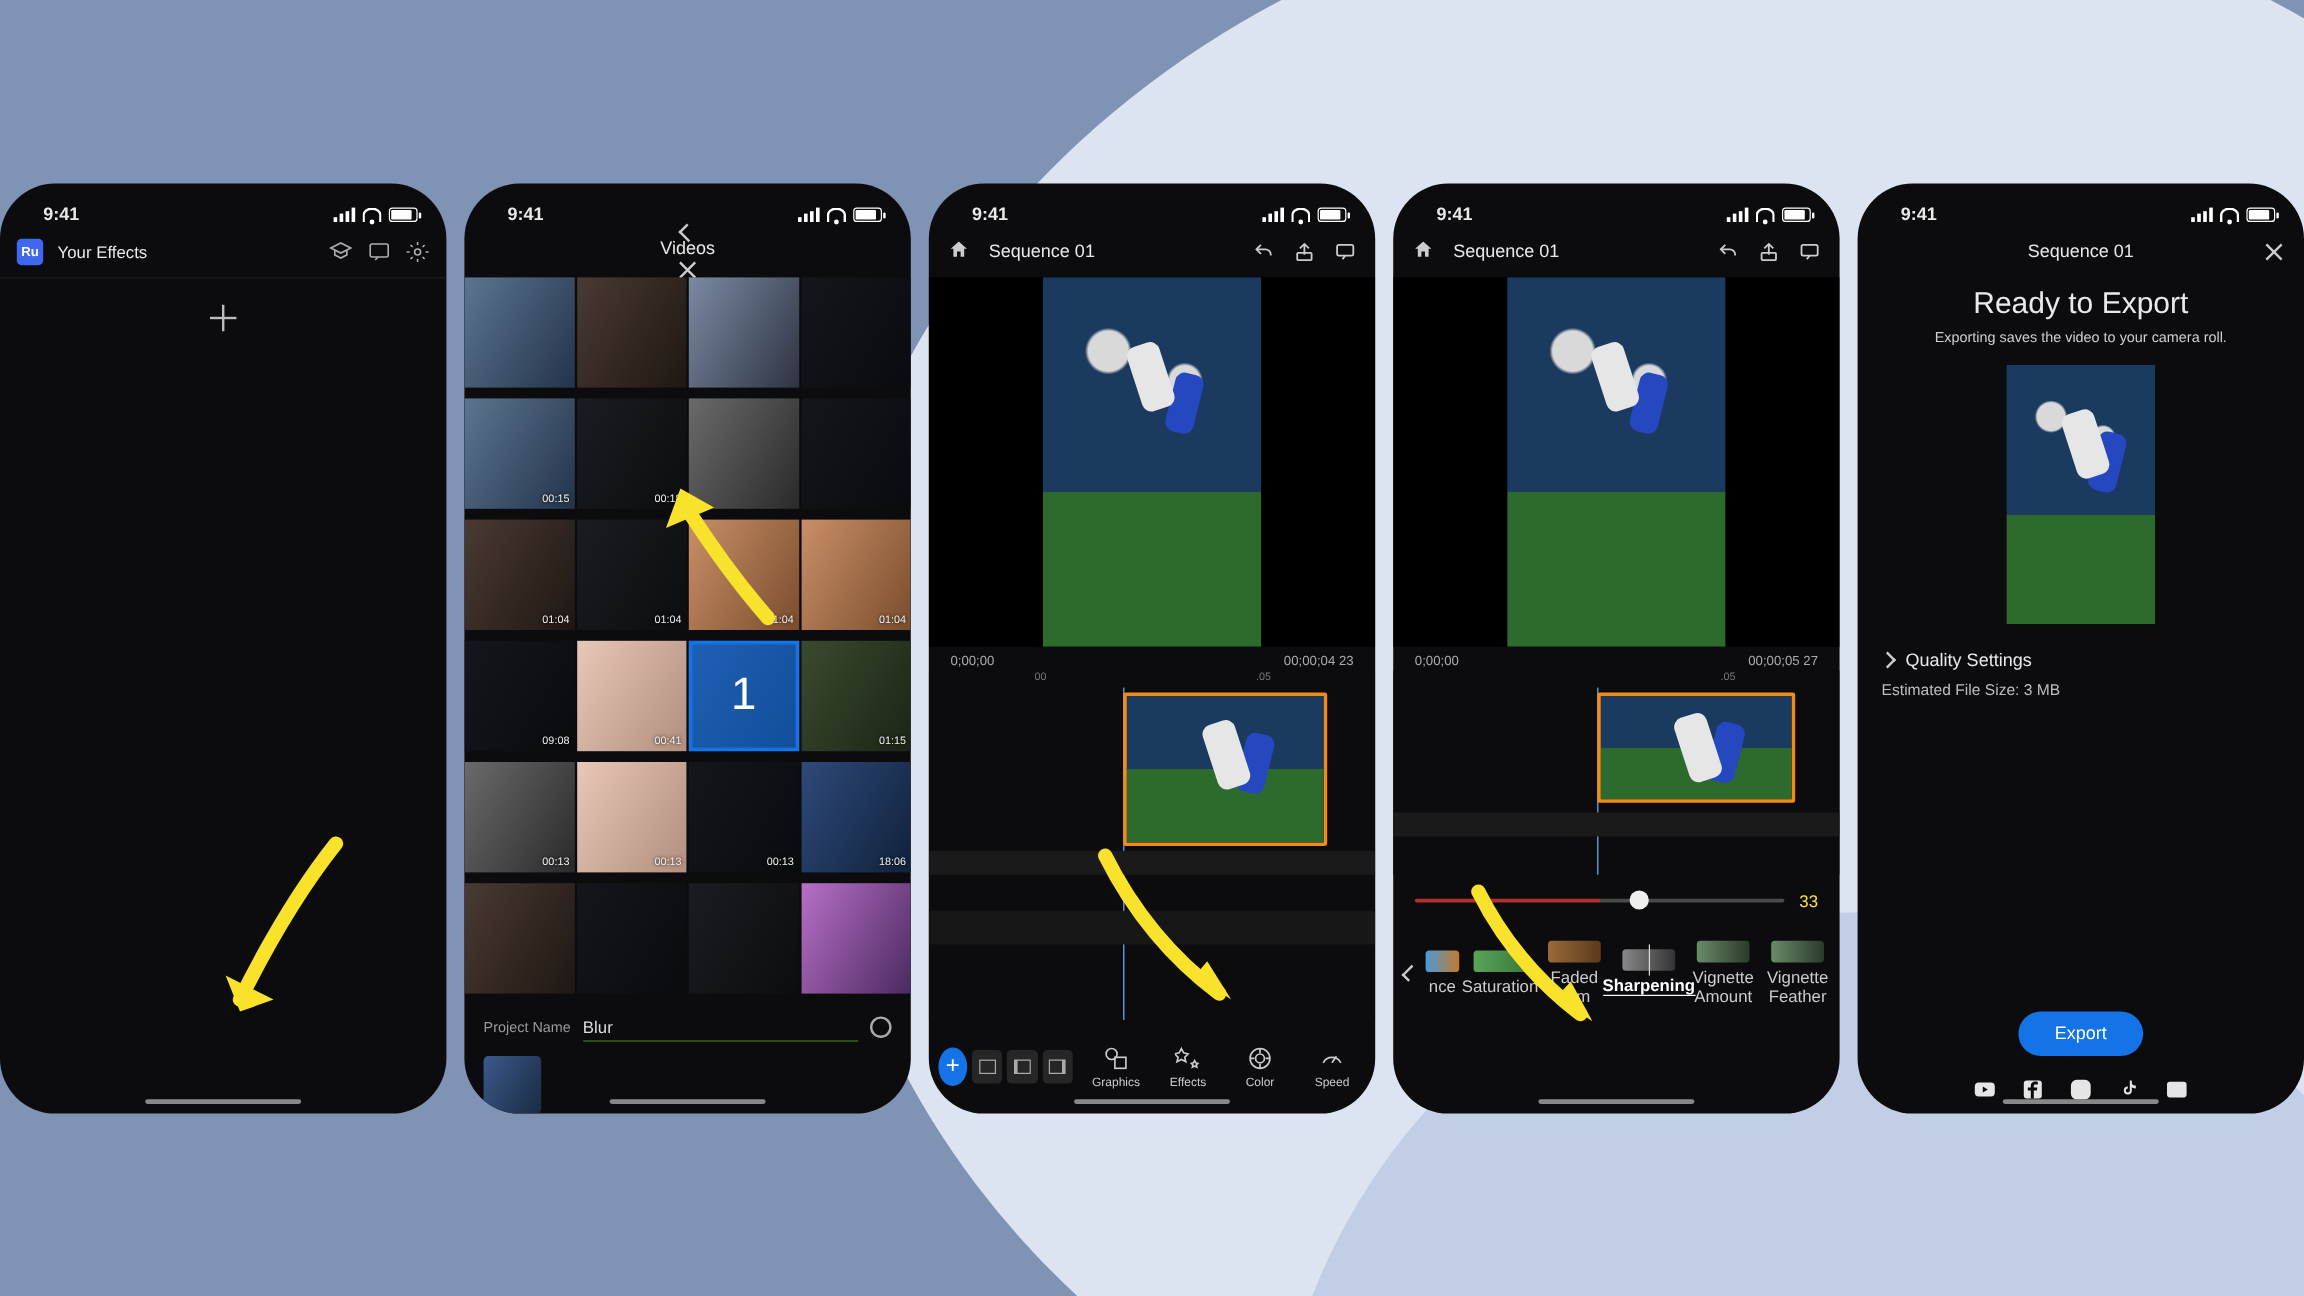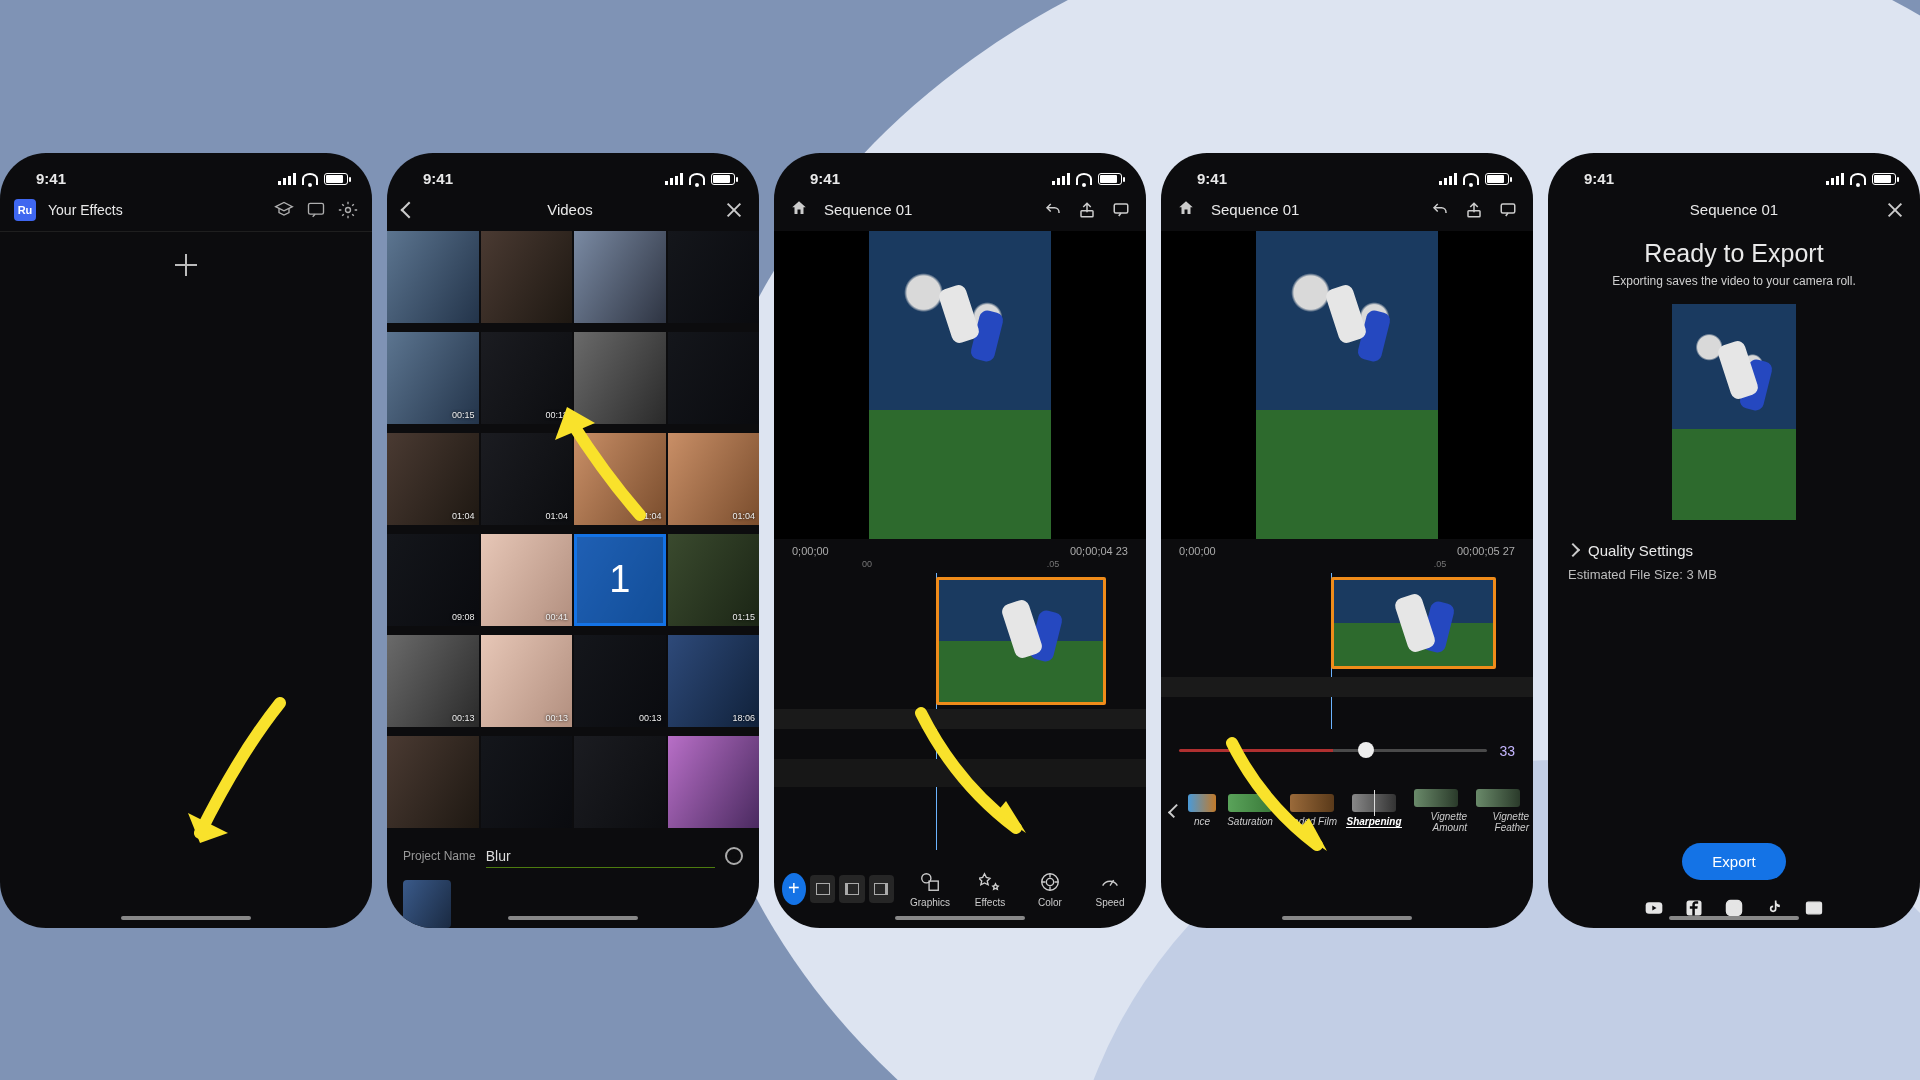--- a/index.html
+++ b/index.html
@@ -78,21 +78,21 @@
   .plus-icon{width:22px;height:22px;position:relative;}
   .plus-icon::before,.plus-icon::after{content:"";position:absolute;background:#bcbcbc;}
   .plus-icon::before{left:10px;top:0;width:2px;height:22px;}
   .plus-icon::after{top:10px;left:0;height:2px;width:22px;}
 
   
   .arrow{position:absolute;pointer-events:none;z-index:50;}
   .arrow svg{width:100%;height:100%;}
 
   
-  .s2-header{height:42px;display:flex;align-items:center;padding:0 16px;justify-content:space-between;}
+  .s2-header{height:42px;display:flex;align-items:center;padding:0 16px;justify-content:space-between;flex-direction:column;}
   .chev-left{width:12px;height:12px;border-left:2px solid #ccc;border-bottom:2px solid #ccc;transform:rotate(45deg);}
   .s2-title{font-size:15px;}
   .x-icon{width:18px;height:18px;position:relative;}
   .x-icon::before,.x-icon::after{content:"";position:absolute;top:8px;left:0;width:18px;height:2px;background:#ccc;}
   .x-icon::before{transform:rotate(45deg);} .x-icon::after{transform:rotate(-45deg);}
   .grid{flex:1;display:grid;grid-template-columns:repeat(4,1fr);gap:2px;padding:0;overflow:hidden;}
   .thumb{position:relative;background:#2a2a2a;height:92px;overflow:hidden;}
   .thumb .dur{position:absolute;right:4px;bottom:4px;font-size:9px;color:#eee;text-shadow:0 0 3px #000;}
   .thumb.selected{outline:3px solid #1473e6;outline-offset:-3px;}
   .thumb.selected::after{content:"1";position:absolute;inset:0;background:rgba(20,115,230,.55);color:#fff;font-size:38px;font-weight:300;display:flex;align-items:center;justify-content:center;}
@@ -150,30 +150,30 @@
   .tool-spacer{flex:1;}
   .tool-col{display:flex;flex-direction:column;align-items:center;gap:3px;min-width:56px;}
   .tool-col .ticon{width:24px;height:24px;display:flex;align-items:center;justify-content:center;color:#ccc;}
   .tool-col .tlabel{font-size:10px;color:#ccc;}
   .ticon svg{width:22px;height:22px;stroke:#ccc;fill:none;stroke-width:1.5;}
 
   
   .slider-row{height:44px;display:flex;align-items:center;gap:12px;padding:0 18px;}
   .slider-track{flex:1;height:3px;background:linear-gradient(90deg,#b03030 0 50%,#4a4a4a 50% 100%);border-radius:2px;position:relative;}
   .slider-knob{position:absolute;top:-7px;left:58%;width:16px;height:16px;border-radius:50%;background:#eee;}
-  .slider-val{font-size:14px;color:#c4b5fd;}
+  .slider-val{font-size:14px;color:#fde047;}
   .s4-tools{height:76px;display:flex;align-items:center;padding:0 4px;gap:0;overflow:hidden;}
   .s4-tools .chev-left{margin:0 6px;}
   .preset-col{display:flex;flex-direction:column;align-items:center;min-width:62px;gap:4px;}
   .preset-swatch{width:44px;height:18px;border-radius:3px;background:linear-gradient(90deg,#5aa35a,#3a7a3a);}
   .preset-swatch.b{background:linear-gradient(90deg,#9a6a3a,#5a3a1a);}
   .preset-swatch.c{background:linear-gradient(90deg,#888,#333);position:relative;}
   .preset-swatch.c::after{content:"";position:absolute;left:50%;top:-4px;width:1px;height:26px;background:#ddd;}
   .preset-swatch.d{background:linear-gradient(90deg,#6a8a6a,#2a3a2a);}
-  .preset-label{font-size:10px;color:#ccc;text-align:right;font-style:italic;}
+  .preset-label{font-size:14px;color:#ccc;text-align:center;}
   .preset-col.active .preset-label{color:#fff;font-weight:600;border-bottom:1px solid #fff;}
 
   
   .s5-header{height:42px;display:flex;align-items:center;justify-content:center;position:relative;font-size:15px;}
   .s5-close{position:absolute;right:16px;}
   .s5-body{flex:1;display:flex;flex-direction:column;align-items:center;padding:8px 20px 0;}
   .s5-title{font-size:25px;font-weight:500;margin-bottom:6px;}
   .s5-sub{font-size:12px;color:#cfcfcf;margin-bottom:16px;text-align:center;}
   .s5-preview{width:124px;height:216px;margin-bottom:22px;position:relative;overflow:hidden;}
   .s5-preview .soccer{inset:0;}

